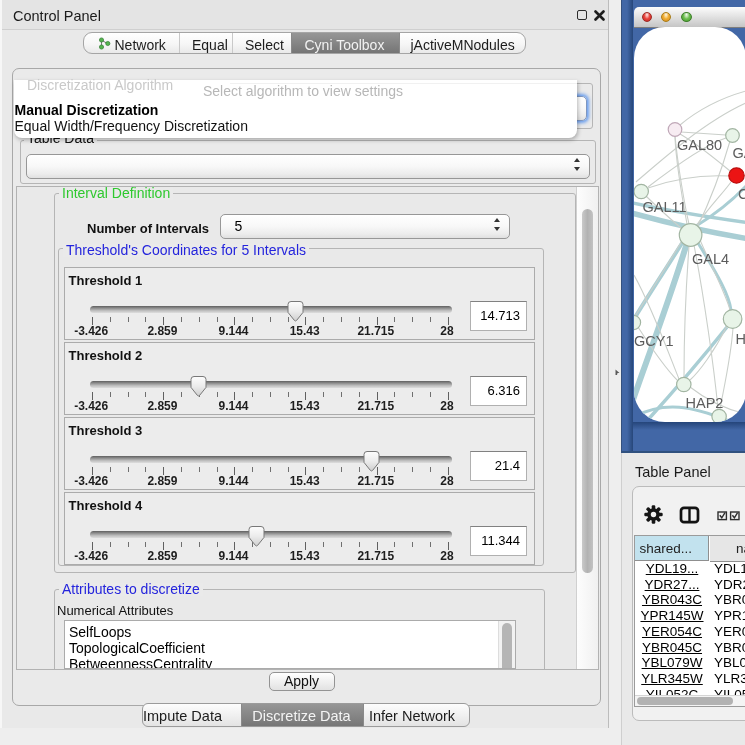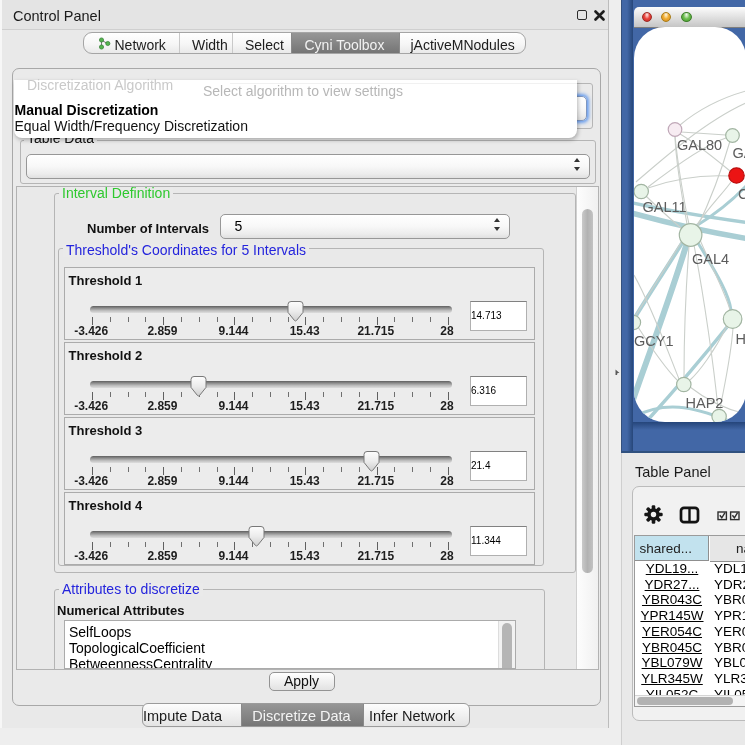--- a/index.html
+++ b/index.html
@@ -18,21 +18,21 @@
   .tbox .tt{position:absolute;left:4px;top:5px;font-weight:bold;font-size:13px;color:#111;}
   .track{position:absolute;left:25px;top:38px;width:362px;height:7px;border-radius:3.5px;
          background:linear-gradient(#5f5f5f,#8f8f8f 32%,#bdbdbd 65%,#dedede);}
   .minor{position:absolute;left:27.2px;top:49px;width:357px;height:5px;
          background:repeating-linear-gradient(90deg,#6f6f6f 0 1px,transparent 1px 17.79px);}
   .major{position:absolute;left:27.2px;top:49px;width:357px;height:8px;
          background:repeating-linear-gradient(90deg,#606060 0 1px,transparent 1px 71.16px);}
   .slbl{position:absolute;top:56.5px;transform:translateX(-50%);font-size:12px;font-weight:bold;color:#1d1d1d;white-space:nowrap;}
   .vbox{position:absolute;left:405.5px;top:33.5px;width:49px;height:27.5px;background:#fff;
         border:1px solid #b0b0b0;border-top-color:#818181;
-        font-size:10px;color:#000;line-height:28px;padding-right:6px;}
+        font-size:13px;color:#000;text-align:right;line-height:28px;padding-right:6px;}
   .thumb{position:absolute;top:33.5px;}
   .ltxt{font-size:14px;color:#000;}
 </style>
 </head>
 <body>
 
 <svg width="0" height="0" style="position:absolute">
  <defs>
   <linearGradient id="thg" x1="0" y1="0" x2="0" y2="1">
     <stop offset="0" stop-color="#fdfdfd"></stop>
@@ -57,21 +57,21 @@
     <div class="abs" style="left:207px;top:0;width:107px;height:20px;background:linear-gradient(#969696,#757575);border-left:1px solid #8a8a8a;border-right:1px solid #8a8a8a;"></div>
     <div class="abs" style="left:94.5px;top:0;width:1px;height:20px;background:#c9c9c9;"></div>
     <div class="abs" style="left:147.5px;top:0;width:1px;height:20px;background:#c9c9c9;"></div>
     <svg class="abs" style="left:14px;top:3.5px" width="13" height="13" viewBox="0 0 13 13">
       <path d="M3.5,3.5 L3.5,10 M4,3.5 L9.5,6.5" stroke="#777" stroke-width="1"></path>
       <circle cx="3.5" cy="3" r="2.1" fill="#55b34f" stroke="#2f7d2f" stroke-width=".7"></circle>
       <circle cx="3.5" cy="10" r="2.1" fill="#55b34f" stroke="#2f7d2f" stroke-width=".7"></circle>
       <circle cx="9.8" cy="6.5" r="2.1" fill="#55b34f" stroke="#2f7d2f" stroke-width=".7"></circle>
     </svg>
     <div class="abs ltxt" style="left:30.5px;top:3.5px;color:#1c1c1c;">Network</div>
-    <div class="abs ltxt" style="left:108px;top:3.5px;color:#1c1c1c;">Width</div>
+    <div class="abs ltxt" style="left:108px;top:3.5px;color:#1c1c1c;">Equal</div>
     <div class="abs ltxt" style="left:161px;top:3.5px;color:#1c1c1c;">Select</div>
     <div class="abs ltxt" style="left:220.5px;top:3.5px;color:#f2f2f2;">Cyni Toolbox</div>
     <div class="abs ltxt" style="left:326.5px;top:3.5px;color:#1c1c1c;">jActiveMNodules</div>
   </div>
 
   <div class="abs" style="left:12px;top:68px;width:587px;height:636px;border:1px solid #a8a8a8;border-radius:7px;background:#eaeaea;"></div>
 
   <div class="grp" style="left:20px;top:83px;width:571px;height:44px;"></div>
   <div class="combo" style="left:26px;top:96px;width:559px;height:23px;border-color:#7d96c0;box-shadow:0 0 3.5px 1.5px rgba(82,145,240,.85), inset 0 1px 0 #fff;">
     <div class="ar" style="top:4px;">
@@ -178,21 +178,21 @@
       <span class="slbl" style="left:311.3px;">21.715</span>
       <span class="slbl" style="left:382.5px;">28</span>
       <svg class="thumb" style="left:183.9px;" width="17" height="21" viewBox="0 0 17 21">
         <path d="M4,0.5 h9 a3,3 0 0 1 3,3 v7.9 L9.7,19.3 a1.6,1.6 0 0 1 -2.4,0 L1,11.4 V3.5 a3,3 0 0 1 3,-3 Z" fill="url(#thg)" stroke="#787878"></path>
       </svg>
       <div class="vbox">11.344</div>
     </div>
 
     <div class="grp" style="left:37px;top:402px;width:489px;height:85px;"></div>
     <div class="gtitle" style="left:42px;top:395.5px;color:#2424dc;">Attributes to discretize</div>
-    <div class="abs" style="left:40px;top:415.5px;font-size:13px;font-weight:bold;color:#111;">Numerical Attributes</div>
+    <div class="abs" style="left:40px;top:415.5px;font-size:13px;font-weight:normal;color:#111;">Numerical Attributes</div>
     <div class="abs" style="left:46.5px;top:433px;width:450px;height:46.5px;background:#fff;border:1px solid #ababab;overflow:hidden;">
       <div class="abs ltxt" style="left:4.5px;top:2.5px;line-height:16px;">SelfLoops<br>TopologicalCoefficient<br>BetweennessCentrality</div>
       <div class="abs" style="right:0;top:0;width:16px;height:47px;background:#f2f2f2;border-left:1px solid #ddd;"></div>
       <div class="abs" style="right:3px;top:1.5px;width:10px;height:60px;border-radius:5px;background:#b5b5b5;"></div>
     </div>
   </div>
 
   <div class="abs" style="left:268.5px;top:671.5px;width:64px;height:17px;border:1px solid #939393;border-radius:5px;
        background:linear-gradient(#ffffff,#f0f0f0 50%,#e2e2e2);text-align:center;line-height:17px;font-size:14px;color:#111;">Apply</div>
 

